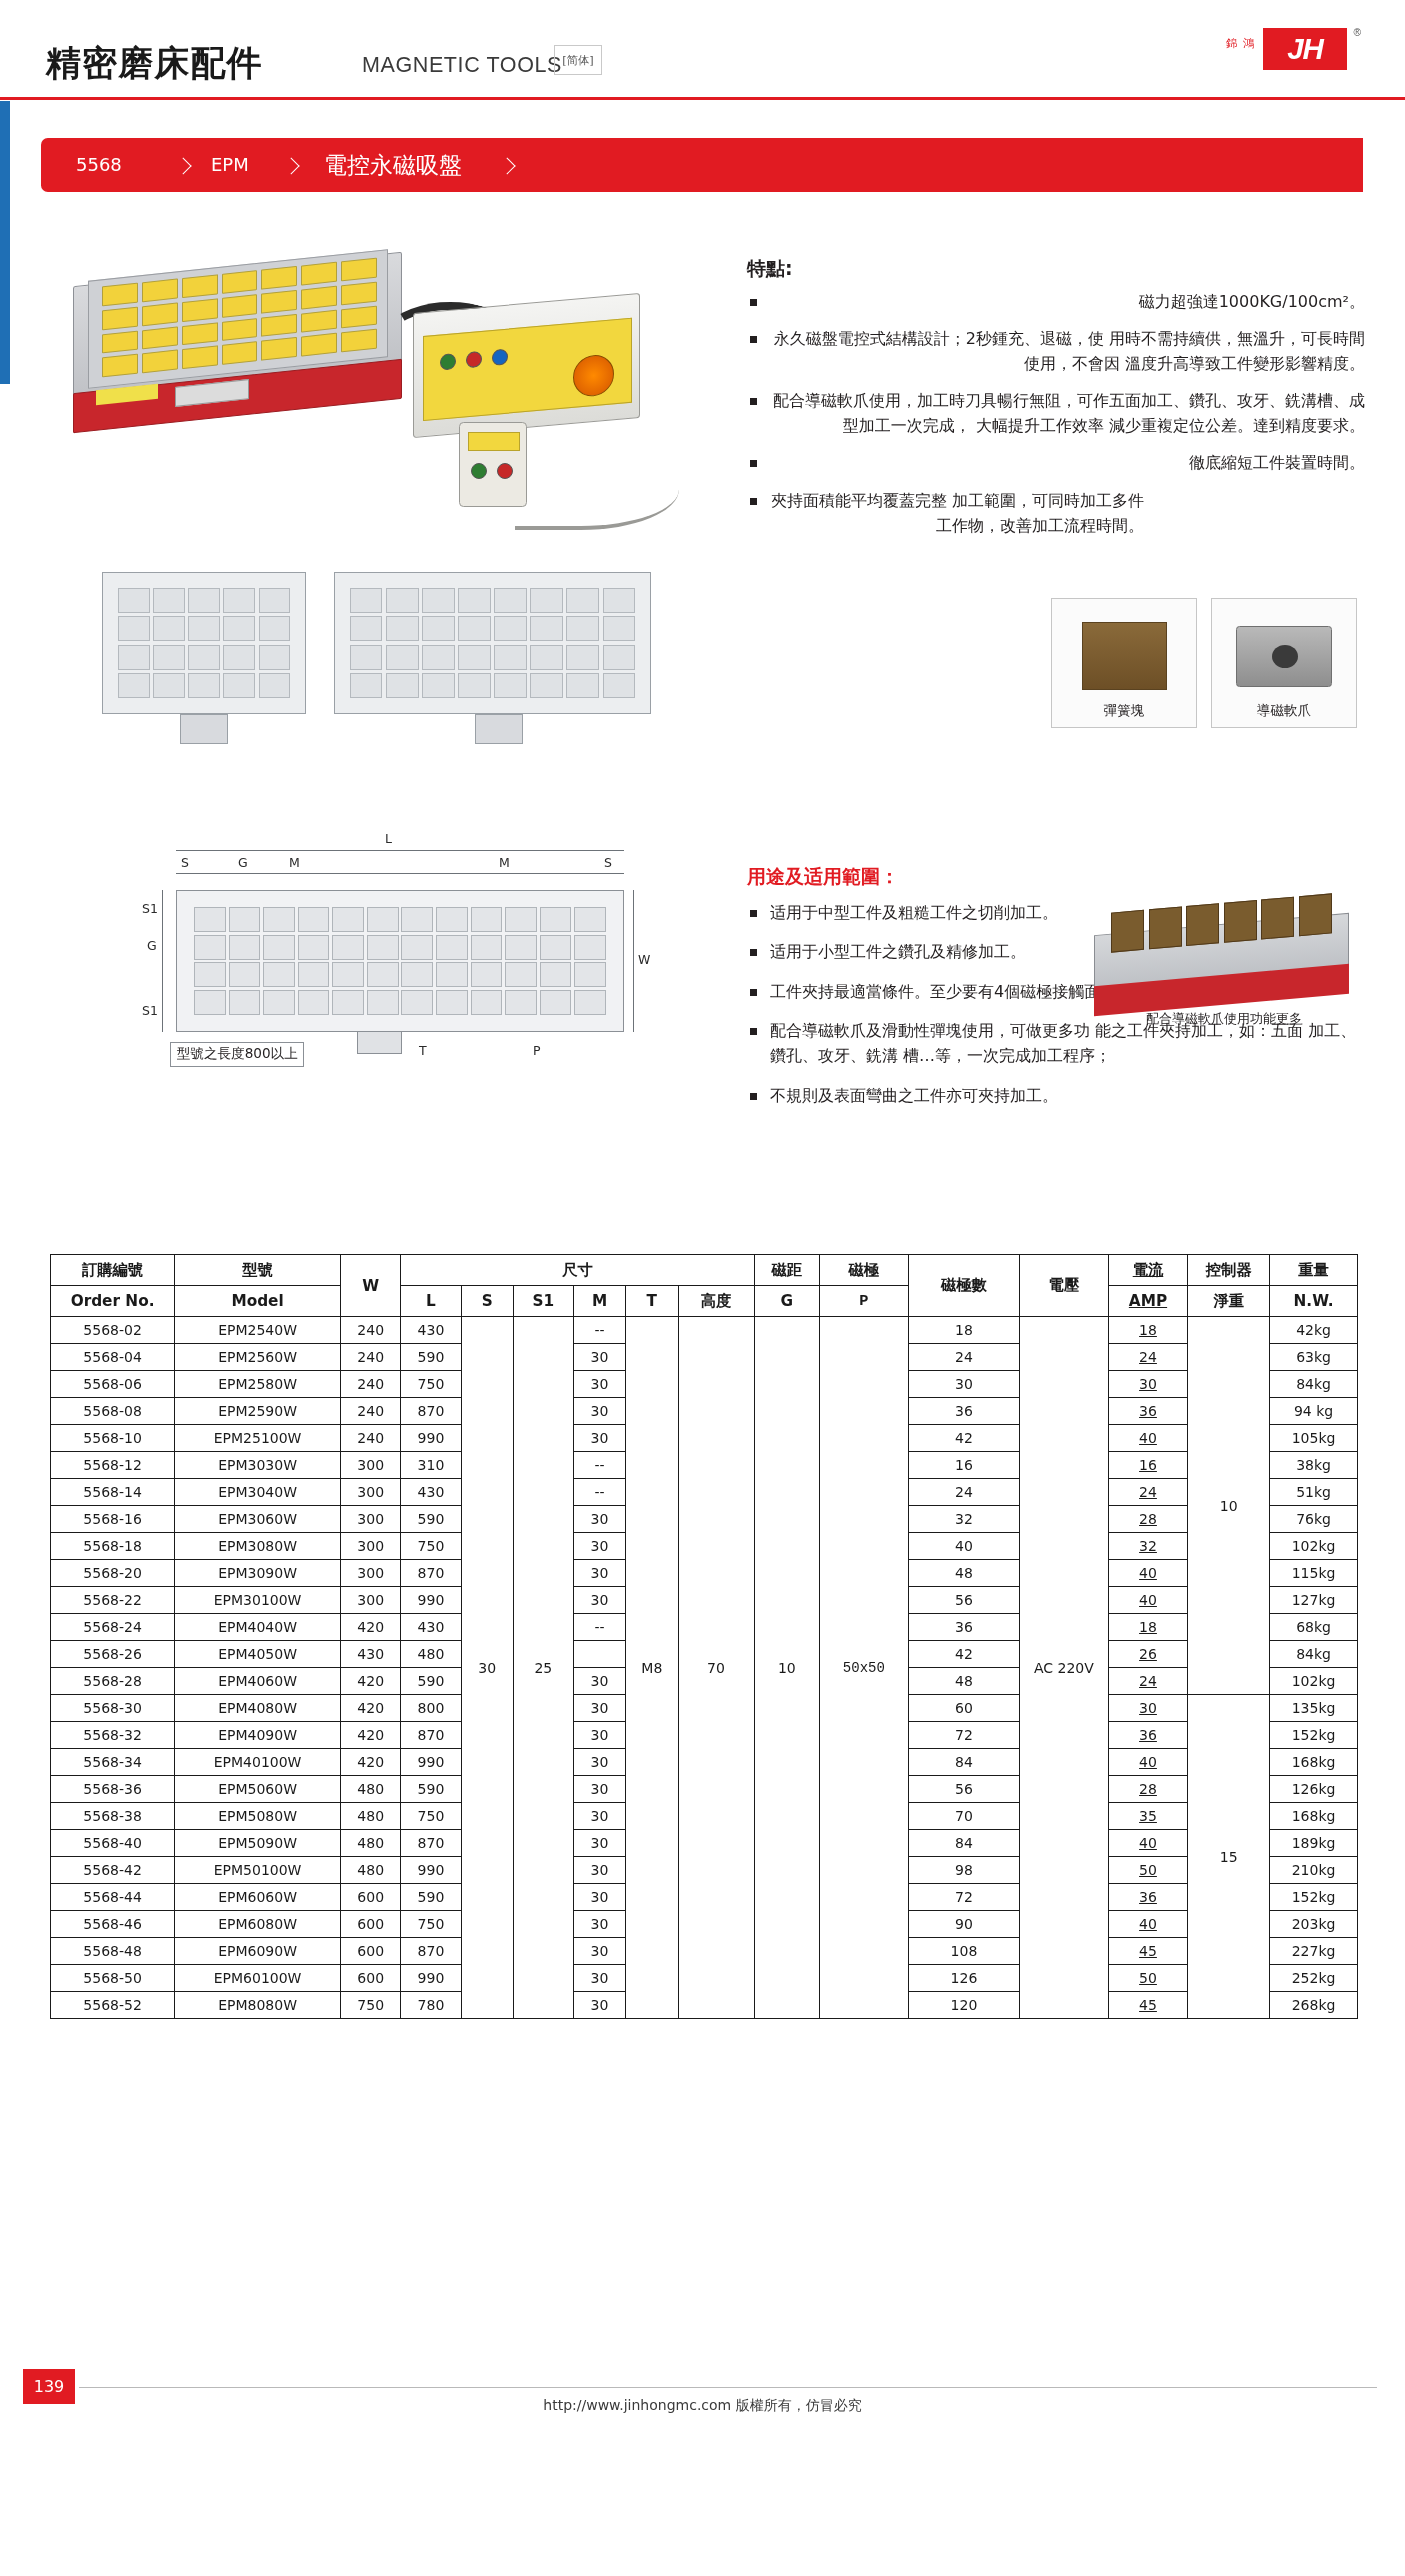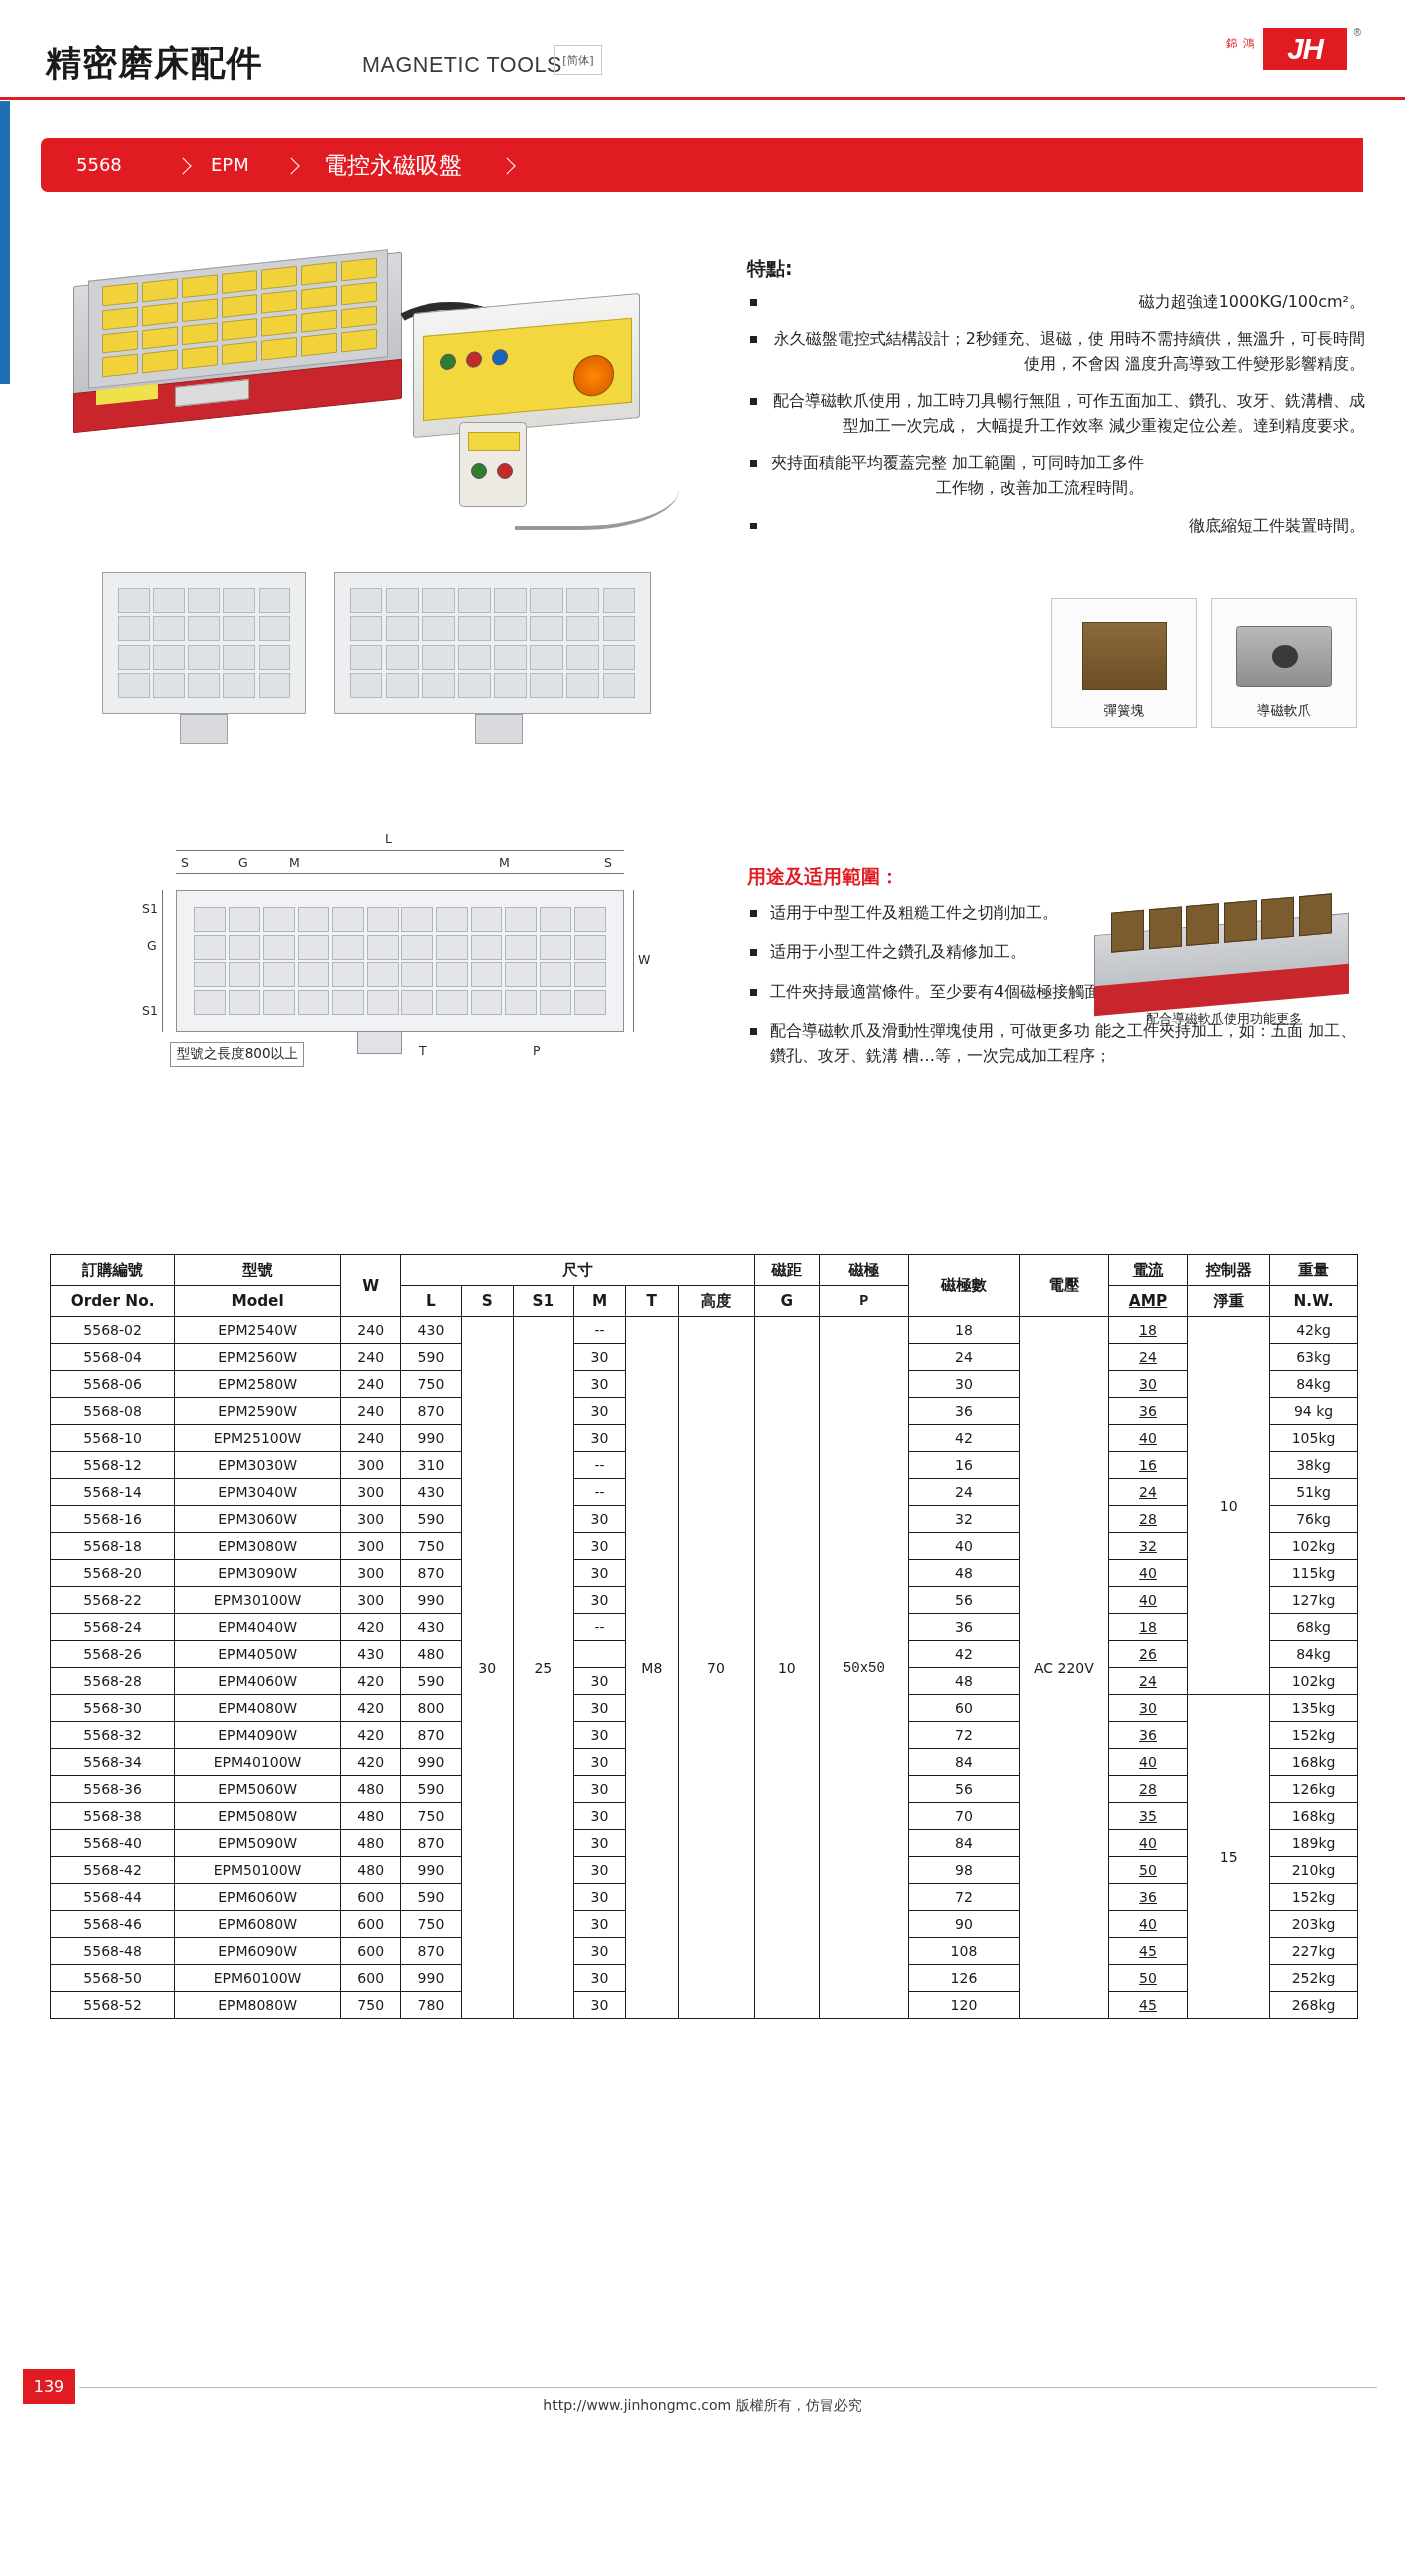--- a/index.html
+++ b/index.html
@@ -764,41 +764,42 @@
     <div class="dim-label" style="left:351px; top:227px;">T</div>
     <div class="dim-label" style="left:465px; top:227px;">P</div>
     <div class="dwg-note">型號之長度800以上</div>
   </div>
 
   <div class="feat-title">特點:</div>
   <div class="bullets">
     <div class="bullet">磁力超強達1000KG/100cm²。</div>
     <div class="bullet">永久磁盤電控式結構設計；2秒鍾充、退磁，使 用時不需持續供，無溫升，可長時間使用，不會因 溫度升高導致工件變形影響精度。</div>
     <div class="bullet">配合導磁軟爪使用，加工時刀具暢行無阻，可作五面加工、鑽孔、攻牙、銑溝槽、成型加工一次完成， 大幅提升工作效率 減少重複定位公差。達到精度要求。</div>
+    <div class="bullet">徹底縮短工件裝置時間。</div>
     <div class="bullet" style="width:397px;">夾持面積能平均覆蓋完整 加工範圍，可同時加工多件工作物，改善加工流程時間。</div>
-    <div class="bullet">徹底縮短工件裝置時間。</div>
   </div>
 
   <div class="accessory">
     <div class="acc a2">
       <div class="acc-img2"></div>
       <div class="acc-cap">導磁軟爪</div>
     </div>
     <div class="acc a1">
       <div class="acc-img1"></div>
       <div class="acc-cap">彈簧塊</div>
     </div>
   </div>
 
   <div class="usage-title">用途及适用範圍：</div>
   <div class="usage">
     <div class="bullet">适用于中型工件及粗糙工件之切削加工。</div>
     <div class="bullet">适用于小型工件之鑽孔及精修加工。</div>
     <div class="bullet">工件夾持最適當條件。至少要有4個磁極接觸面。</div>
     <div class="bullet">配合導磁軟爪及滑動性彈塊使用，可做更多功 能之工件夾持加工，如：五面 加工、鑽孔、攻牙、銑溝 槽…等，一次完成加工程序；</div>
+    <div class="bullet">不規則及表面彎曲之工件亦可夾持加工。</div>
   </div>
 
   <div class="app-photo">
     <div class="app-body"></div>
     <div class="app-parts">
       <div class="app-part"></div>
         <div class="app-part"></div>
         <div class="app-part"></div>
       <div class="app-part"></div>
         <div class="app-part"></div>

